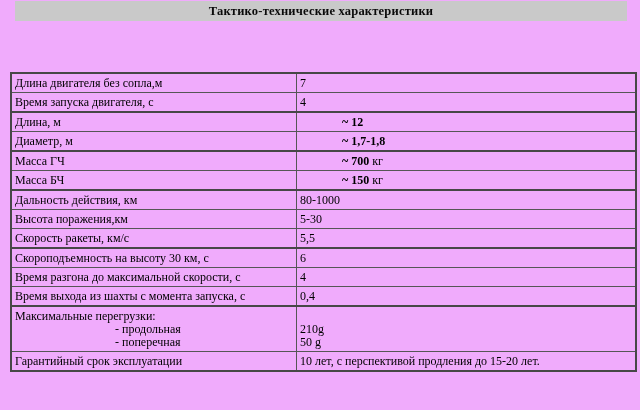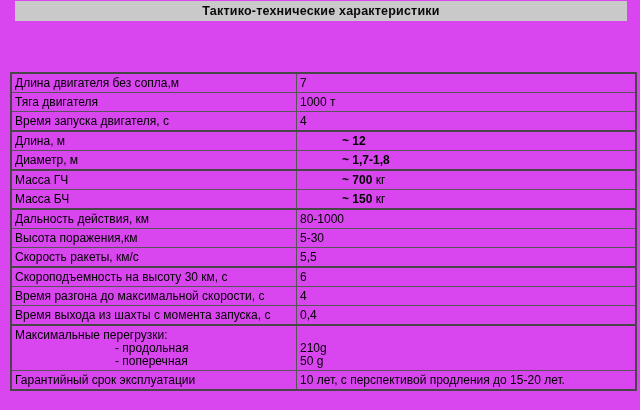--- a/index.html
+++ b/index.html
@@ -4,22 +4,22 @@
 <style>
   html, body {
     margin: 0;
     padding: 0;
     background: #ffffff;
   }
   .page {
     position: relative;
     width: 640px;
     height: 410px;
-    background: #d946ef;
-    font-family: Liberation Sans, sans-serif;
+    background: #f0abfc;
+    font-family: Liberation Serif, serif;
     color: #000;
     overflow: hidden;
   }
   .title-bar {
     position: absolute;
     left: 15px;
     top: 1px;
     width: 612px;
     height: 20px;
     background: #c9c9c9;
@@ -61,24 +61,20 @@
 
 <div class="page">
 
   <div class="title-bar">Тактико-технические характеристики</div>
 
   <table class="specs">
     <tbody>
         <tr>
           <td class="label-cell">Длина двигателя без сопла,м</td>
           <td class="value-cell">7</td>
-        </tr>
-        <tr>
-          <td class="label-cell">Тяга двигателя</td>
-          <td class="value-cell">1000 т</td>
         </tr>
         <tr class="group-end">
           <td class="label-cell">Время запуска двигателя, с</td>
           <td class="value-cell">4</td>
         </tr>
         <tr>
           <td class="label-cell">Длина, м</td>
           <td class="value-cell"><b>~ 12</b></td>
         </tr>
         <tr class="group-end">

